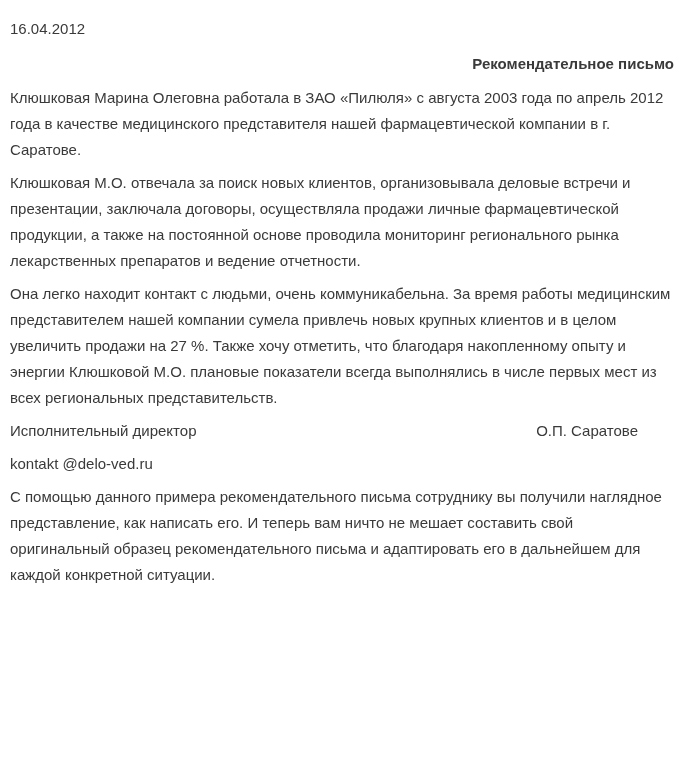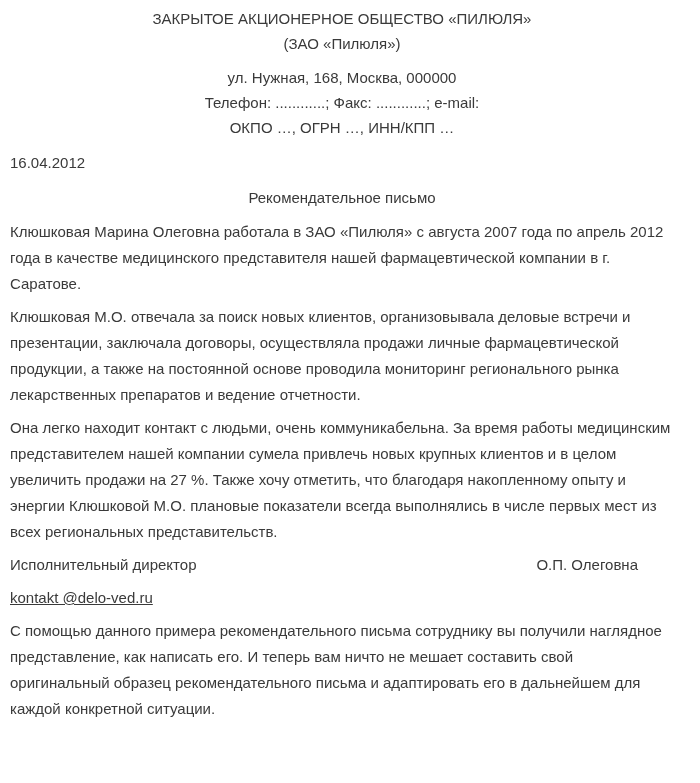--- a/index.html
+++ b/index.html
@@ -18,59 +18,52 @@
     font-size: 15px;
     line-height: 26px;
   }
   .letterhead div {
     text-align: center;
     line-height: 25px;
     white-space: nowrap;
   }
   .letterhead .addr { margin-top: 9px; }
   .date { margin-top: 10px; }
-  .title { text-align: center; margin: 9px 0 8px; }
+  .title { text-align: right; margin: 9px 0 8px; font-weight: bold; }
   p.body-par { margin: 0 0 7px; }
   .sig-row {
     display: flex;
     justify-content: space-between;
     margin-bottom: 7px;
     text-align: center;
   }
   .sig-row .sig-name { padding-right: 36px; }
-  .contact-block { margin-bottom: 7px; text-decoration: underline; }
+  .contact-block { margin-bottom: 7px; }
   .contact-block div { line-height: 26px; }
 </style>
 </head>
 <body>
 
 <div class="page">
 
-  <header class="letterhead">
-    <div>ЗАКРЫТОЕ АКЦИОНЕРНОЕ ОБЩЕСТВО «ПИЛЮЛЯ»</div>
-    <div>(ЗАО «Пилюля»)</div>
-    <div class="addr">ул. Нужная, 168, Москва, 000000</div>
-    <div>Телефон: ............; Факс: ............; e-mail:</div>
-    <div>ОКПО …, ОГРН …, ИНН/КПП …</div>
-  </header>
 
   <div class="date">16.04.2012</div>
 
   <div class="title">Рекомендательное письмо</div>
 
-  <p class="body-par">Клюшковая Марина Олеговна работала в ЗАО «Пилюля» с августа 2007 года по апрель 2012 года в качестве медицинского представителя нашей фармацевтической компании в г. Саратове.</p>
+  <p class="body-par">Клюшковая Марина Олеговна работала в ЗАО «Пилюля» с августа 2003 года по апрель 2012 года в качестве медицинского представителя нашей фармацевтической компании в г. Саратове.</p>
 
   <p class="body-par">Клюшковая М.О. отвечала за поиск новых клиентов, организовывала деловые встречи и презентации, заключала договоры, осуществляла продажи личные фармацевтической продукции, а также на постоянной основе проводила мониторинг регионального рынка лекарственных препаратов и ведение отчетности.</p>
 
   <p class="body-par">Она легко находит контакт с людьми, очень коммуникабельна. За время работы медицинским представителем нашей компании сумела привлечь новых крупных клиентов и в целом увеличить продажи на 27 %. Также хочу отметить, что благодаря накопленному опыту и энергии Клюшковой М.О. плановые показатели всегда выполнялись в числе первых мест из всех региональных представительств.</p>
 
 
   <div class="sig-row">
     <span>Исполнительный директор</span>
-    <span class="sig-name">О.П. Олеговна</span>
+    <span class="sig-name">О.П. Саратове</span>
   </div>
 
   <div class="contact-block">
     <div>kontakt @delo-ved.ru</div>
   </div>
 
   <p class="body-par">С помощью данного примера рекомендательного письма сотруднику вы получили наглядное представление, как написать его. И теперь вам ничто не мешает составить свой оригинальный образец рекомендательного письма и адаптировать его в дальнейшем для каждой конкретной ситуации.</p>
 
 </div>
 

